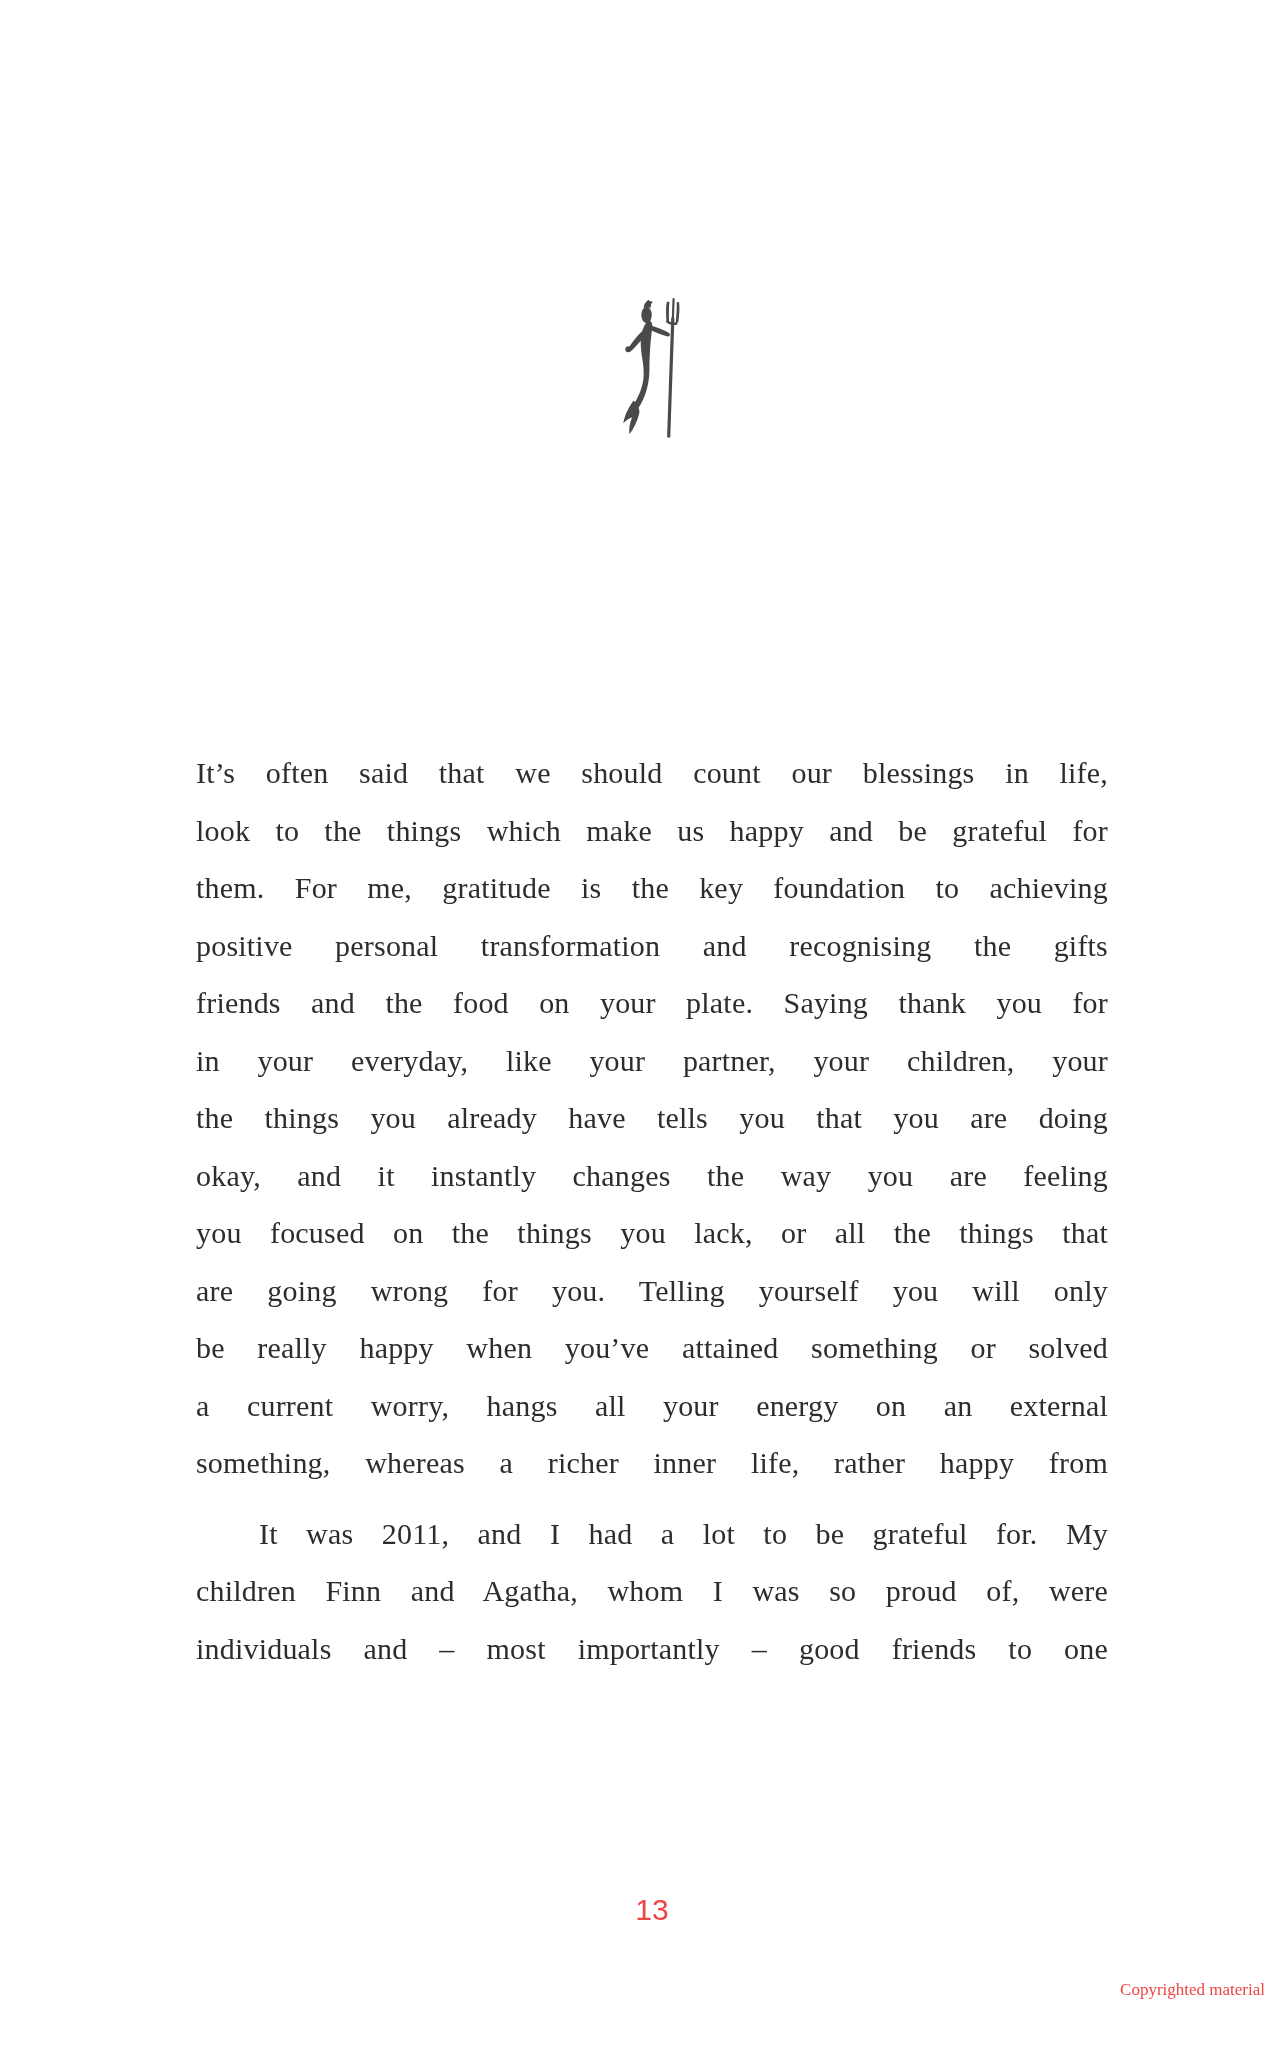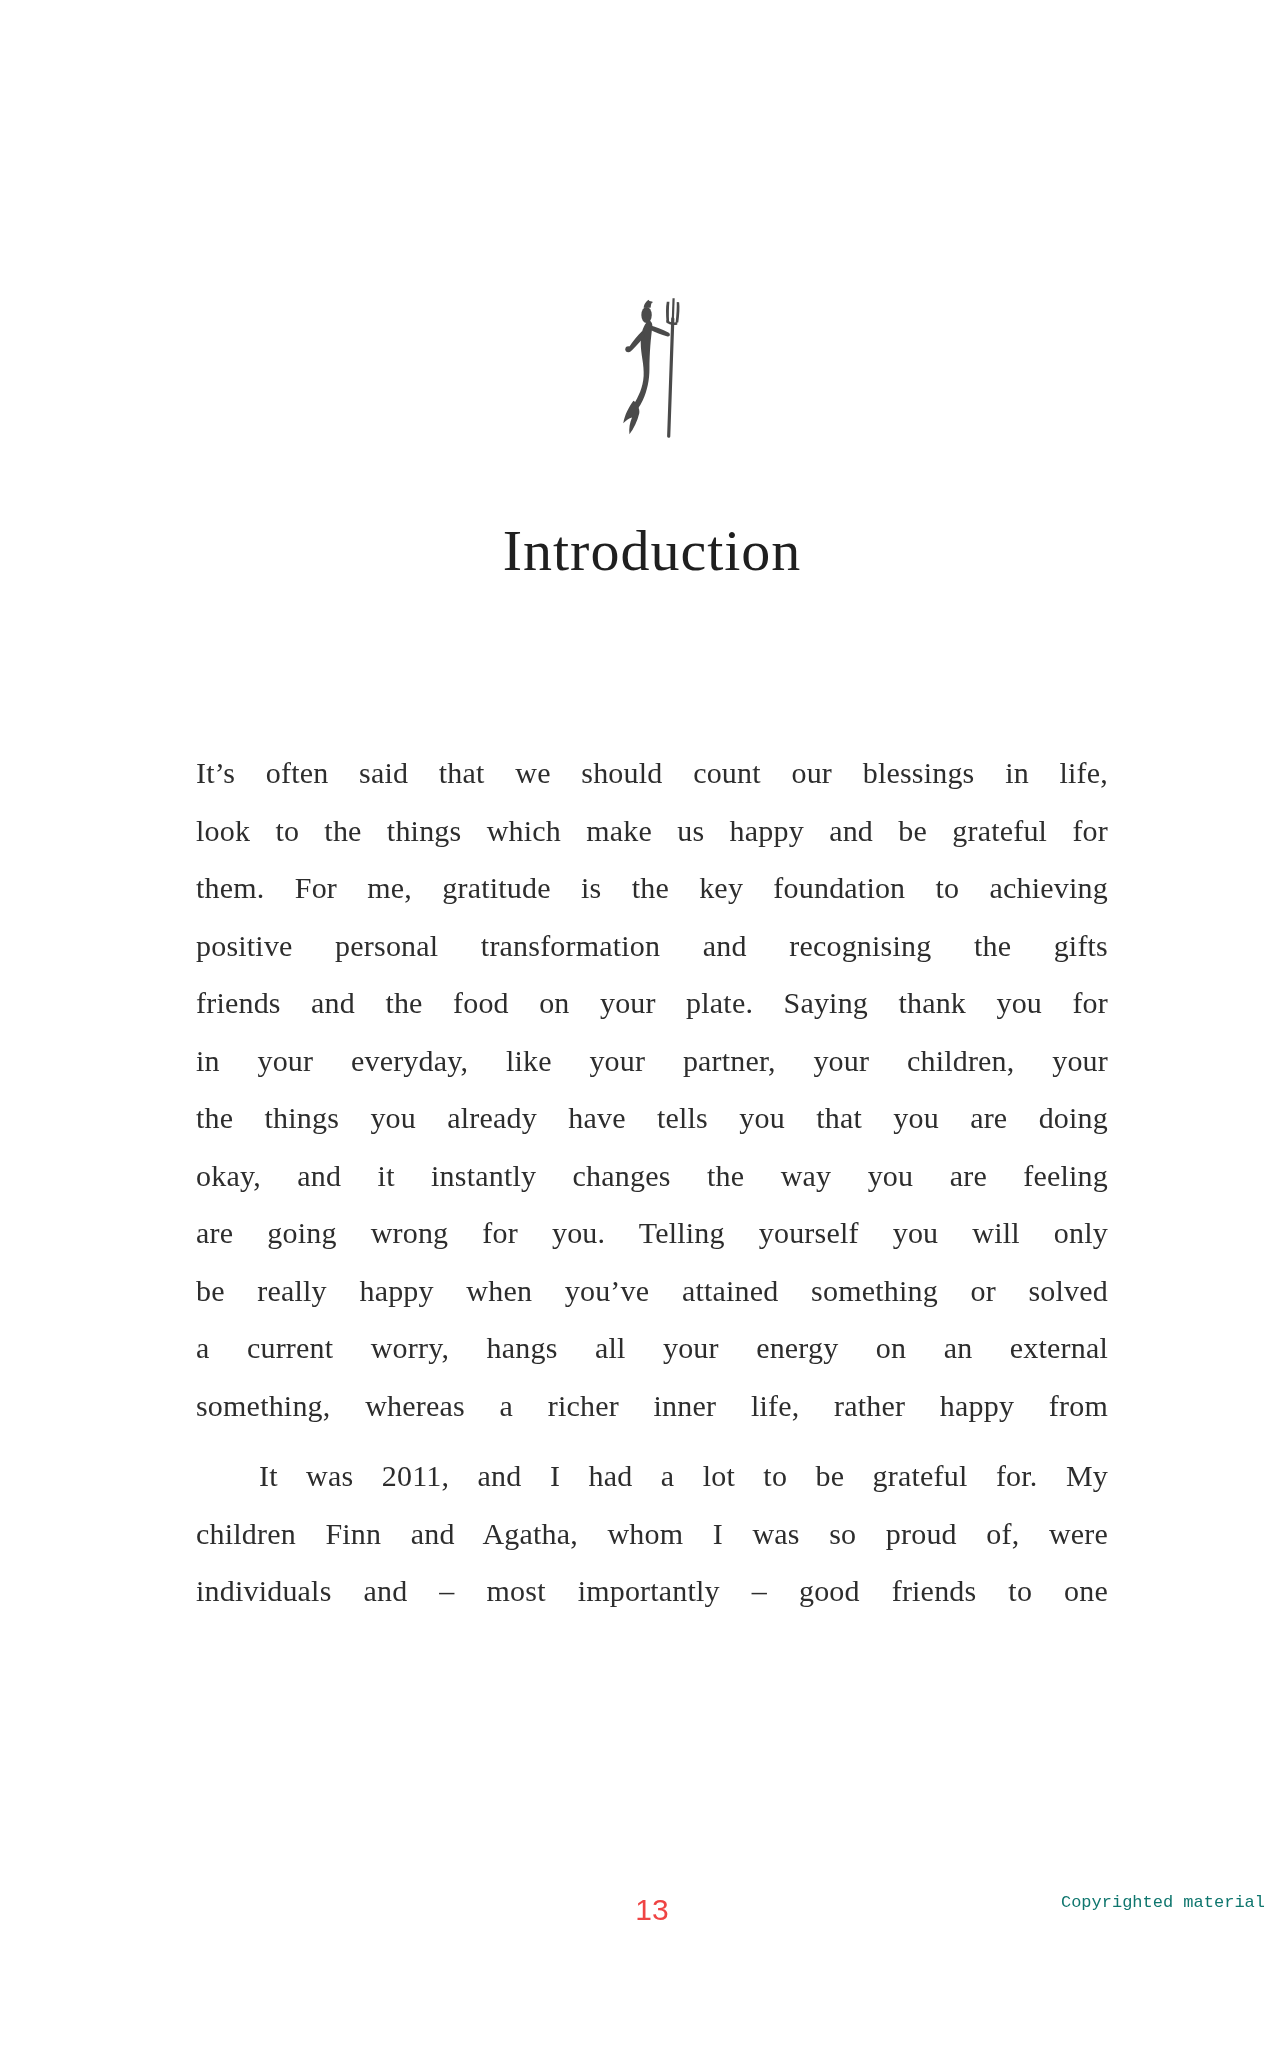--- a/index.html
+++ b/index.html
@@ -66,24 +66,24 @@
     width: 912px;
     text-align: center;
     font-family: "Liberation Sans", sans-serif;
     font-size: 30px;
     font-weight: 400;
     color: #ef4444;
   }
   .copyright-watermark {
     position: absolute;
     right: 15px;
-    top: 1893px;
-    font-family: Liberation Mono, monospace;
+    top: 1980px;
+    font-family: Liberation Serif, serif;
     font-size: 17px;
-    color: #0f766e;
+    color: #ef4444;
   }
 </style>
 </head>
 <body>
 
 <div class="book-page">
 
   <svg class="ornament" viewBox="0 0 88 200" aria-hidden="true">
     <g fill="#4a4a4a">
 
@@ -103,32 +103,32 @@
 
       <path d="M46,37 c8,2 18,6 26,10 c3.2,1.5 2.6,6 -1,5.4 c-9,-2 -18,-6 -26,-10 z"></path>
 
       <path d="M36,45 c-6,6 -13,14 -18,22 c-2.2,3.5 1,7 4,4.5 c6,-6 13,-14 18,-20 z"></path>
       <circle cx="17" cy="70" r="4.2"></circle>
 
       <path d="M24,141 c-6,8 -12,19 -14,31 c4,-4 8,-7 12,-8 c-3,7 -4.5,15 -3.5,23 c6,-8 11,-18 13.5,-29 c1.4,-6 -4,-15 -8,-17 z"></path>
     </g>
   </svg>
 
-  <h1 class="chapter-title">Introduction</h1>
 
   <div class="body-text">
       <div class="paragraph">
         <div class="line justified">It’s often said that we should count our blessings in life,</div>
         <div class="line justified">look to the things which make us happy and be grateful for</div>
         <div class="line justified">them. For me, gratitude is the key foundation to achieving</div>
         <div class="line justified">positive personal transformation and recognising the gifts</div>
         <div class="line justified">friends and the food on your plate. Saying thank you for</div>
         <div class="line justified">in your everyday, like your partner, your children, your</div>
         <div class="line justified">the things you already have tells you that you are doing</div>
         <div class="line justified">okay, and it instantly changes the way you are feeling</div>
+        <div class="line justified">you focused on the things you lack, or all the things that</div>
         <div class="line justified">are going wrong for you. Telling yourself you will only</div>
         <div class="line justified">be really happy when you’ve attained something or solved</div>
         <div class="line justified">a current worry, hangs all your energy on an external</div>
         <div class="line justified">something, whereas a richer inner life, rather happy from</div>
       </div>
       <div class="paragraph">
         <div class="line justified indent">It was 2011, and I had a lot to be grateful for. My</div>
         <div class="line justified">children Finn and Agatha, whom I was so proud of, were</div>
         <div class="line justified">individuals and – most importantly – good friends to one</div>
       </div>

